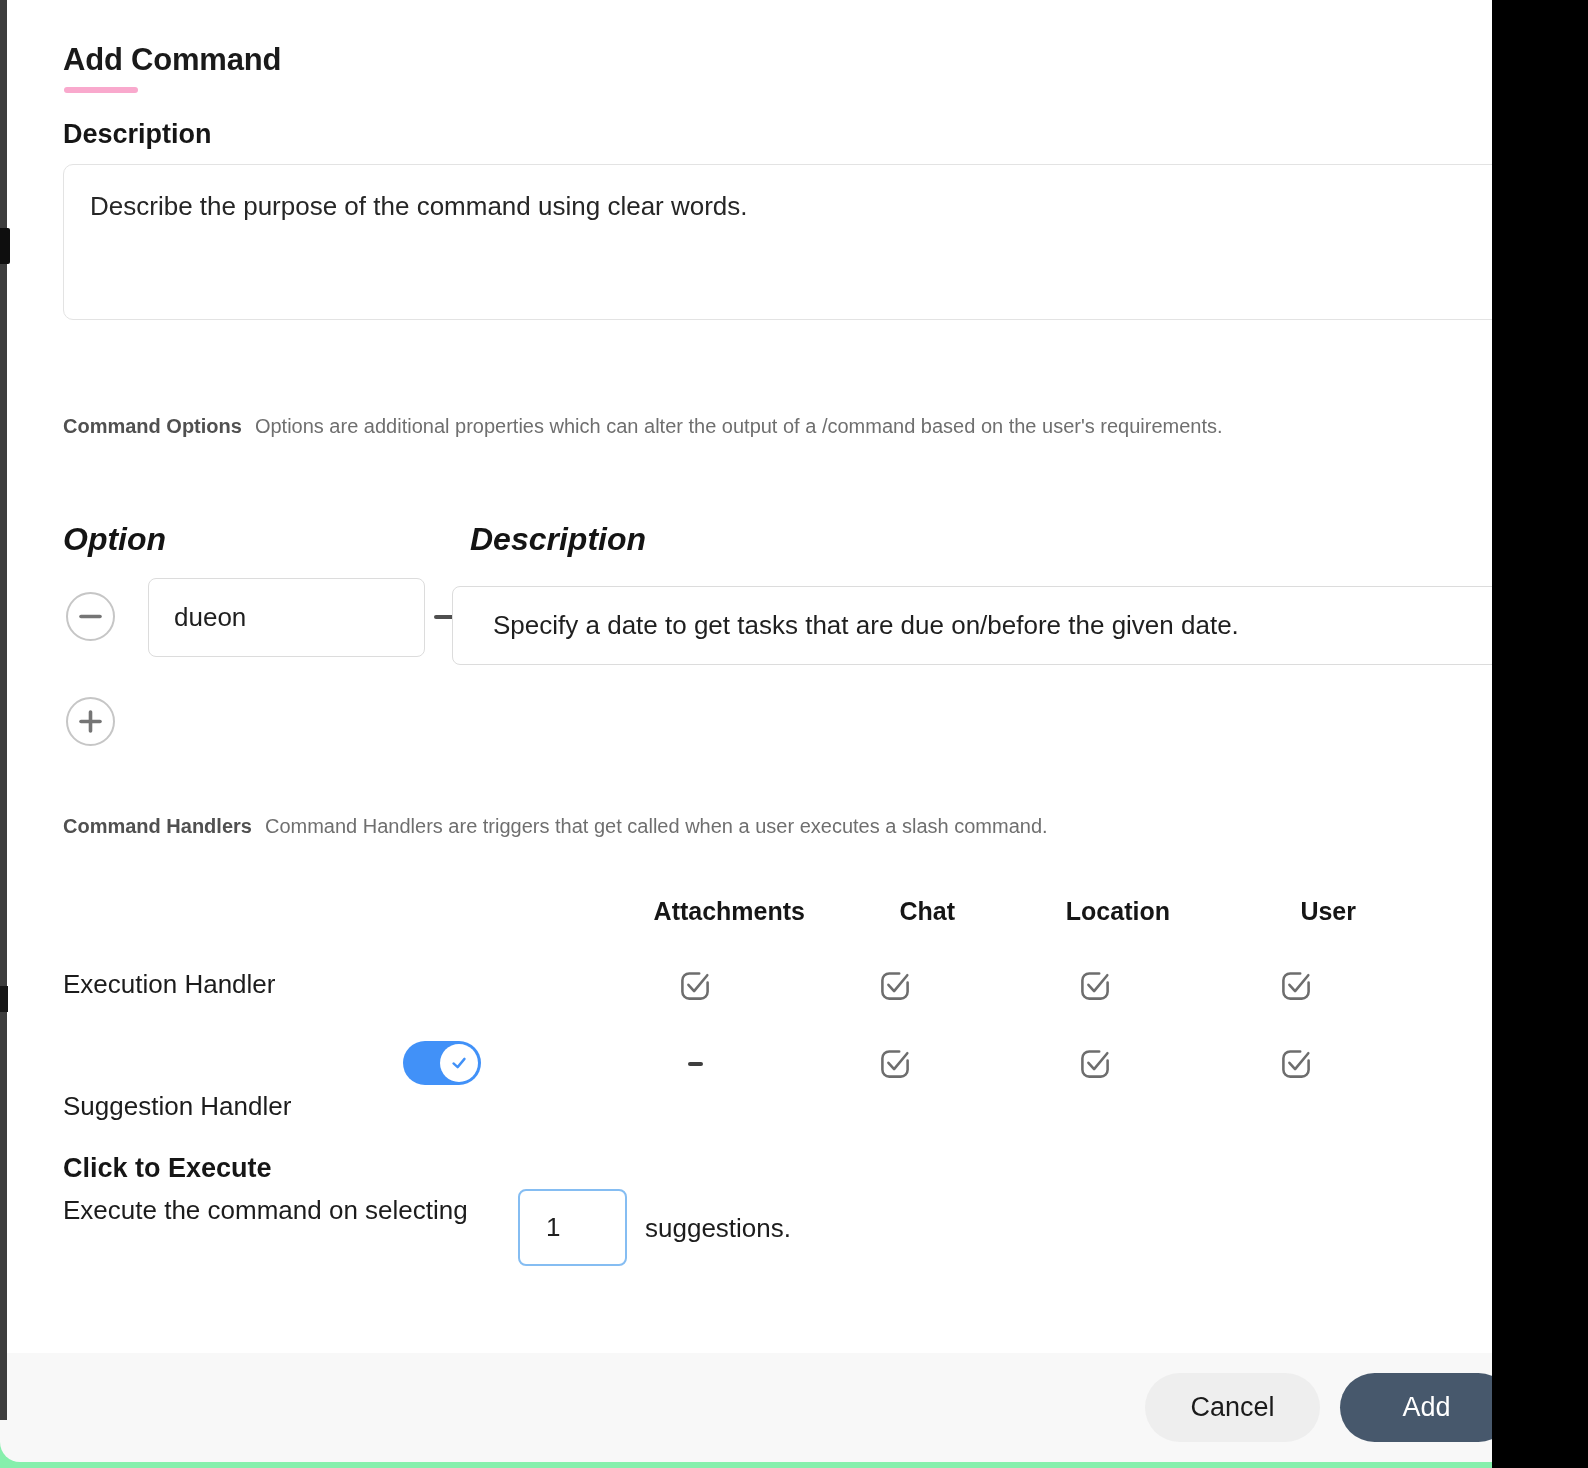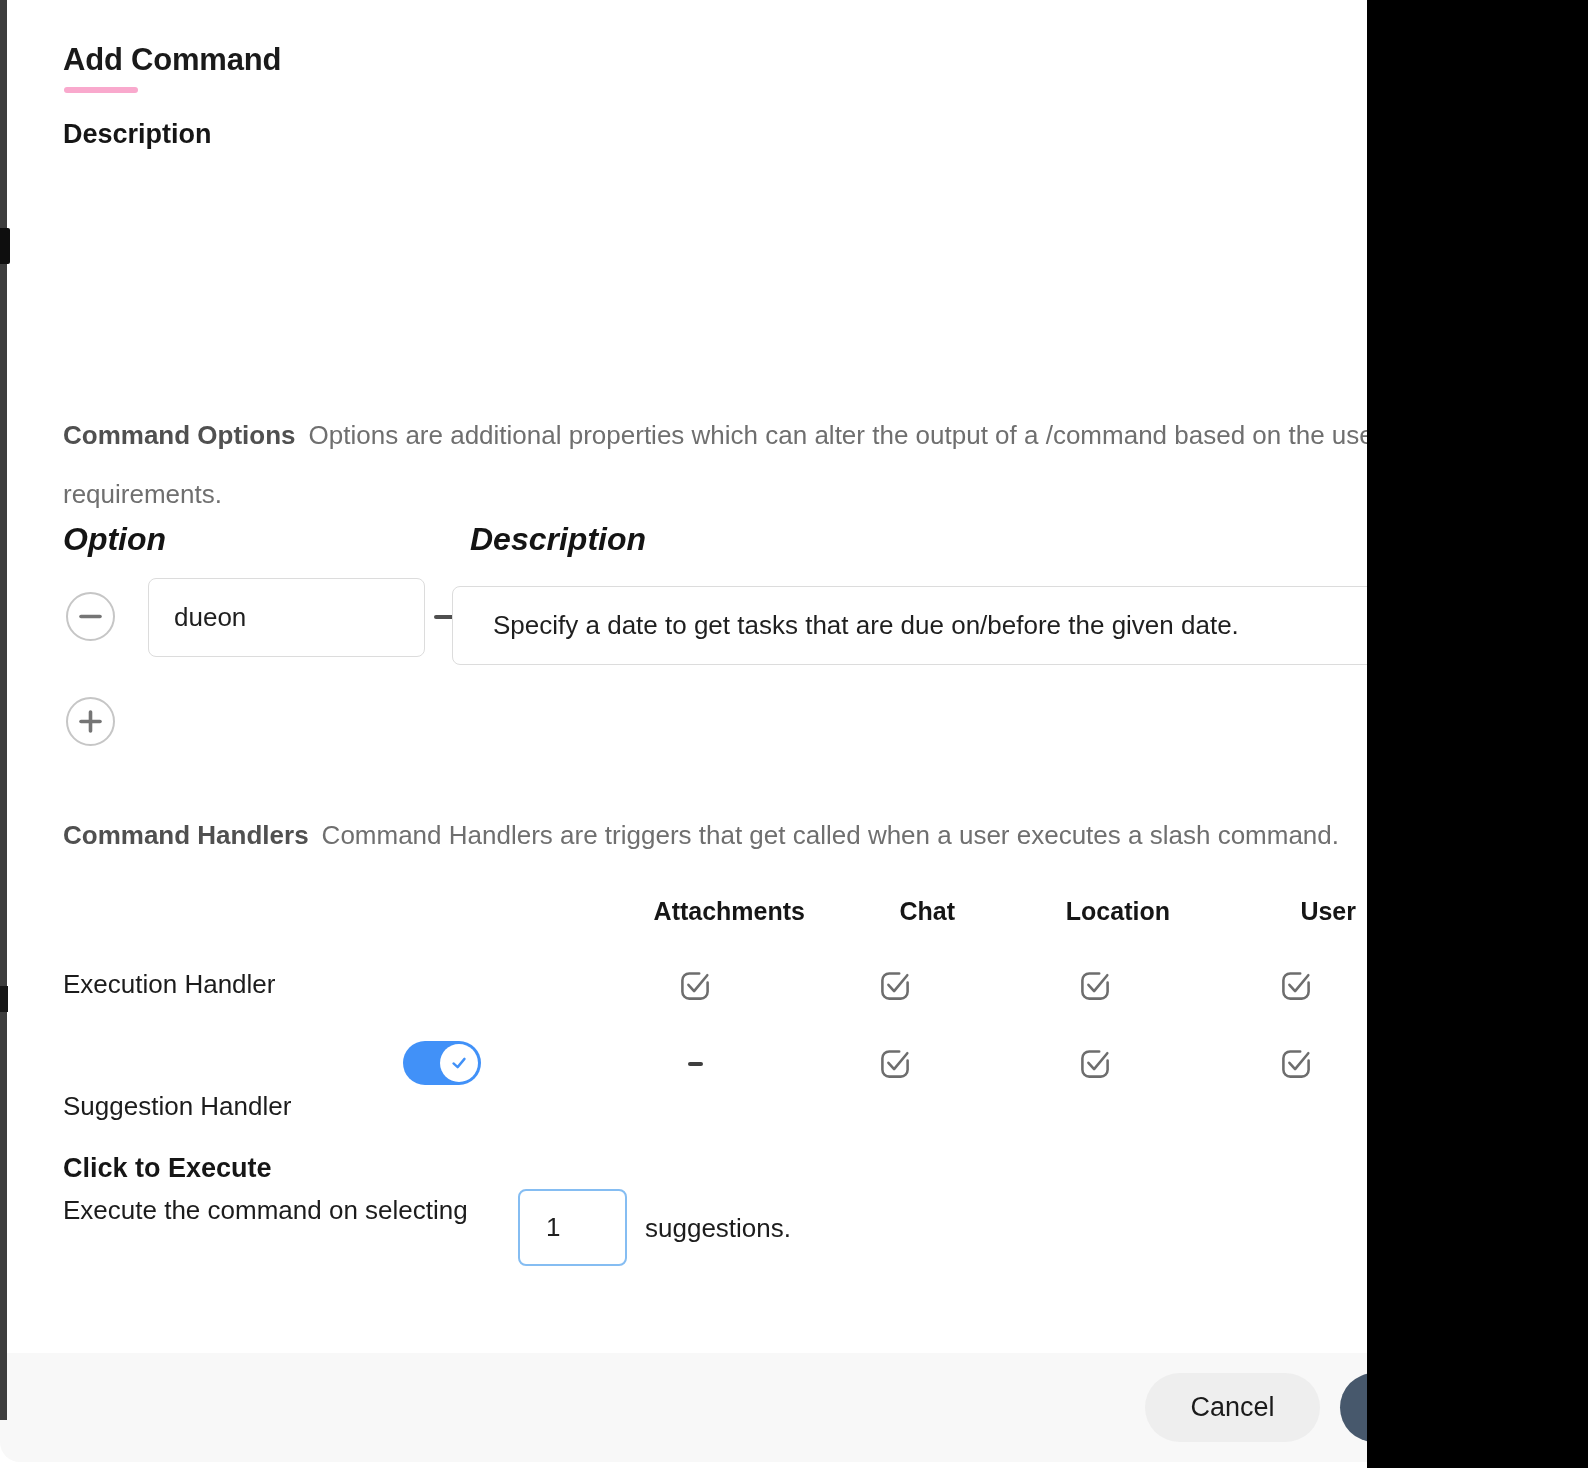--- a/index.html
+++ b/index.html
@@ -1,35 +1,35 @@
 <!DOCTYPE html>
 <html><head>
 <meta charset="utf-8">
 <style>
   html,body{margin:0;padding:0;background:#000;}
   *{box-sizing:border-box;font-family:"Liberation Sans",sans-serif;}
-  #page{position:relative;width:1367px;height:1468px;background:#ffffff;overflow:hidden;}
+  #page{position:relative;width:1492px;height:1468px;background:#86efac;overflow:hidden;}
   
   .footer-bar{position:absolute;left:0;top:1352px;width:1588px;height:110px;background:#f8f8f8;
     border-top:1px solid #ececec;border-radius:0 0 20px 20px;}
   .modal-body{position:absolute;left:7px;top:0;width:1581px;height:1353px;background:#ffffff;}
   .side-strip{position:absolute;left:0;top:0;width:7px;height:1420px;background:#3d3d3d;}
   .notch1{position:absolute;left:0;top:228px;width:10px;height:36px;background:#0e0e0e;border-radius:0 2px 2px 0;}
   .notch2{position:absolute;left:0;top:986px;width:8px;height:26px;background:#161616;}
   
   .sb-track{position:absolute;left:1577px;top:0;width:11px;height:1352px;background:#f1f1f1;}
   .sb-thumb{position:absolute;left:1578px;top:398px;width:9px;height:943px;background:#a5a5a5;border-radius:5px;}
   
   .page-title{position:absolute;left:63px;top:42px;font-size:31px;font-weight:700;color:#1a1a1a;letter-spacing:-0.2px;}
   .pink-bar{position:absolute;left:64px;top:87px;width:74px;height:6px;border-radius:3px;background:#f9a9cd;}
   .field-label{position:absolute;font-size:27px;font-weight:700;color:#161616;}
   .desc-area{position:absolute;left:63px;top:164px;width:1455px;height:156px;border:1.5px solid #e3e3e3;
     border-radius:10px;background:#fff;padding:24px 26px;font-size:26px;color:#262626;line-height:34px;
     resize:none;outline:none;}
-  .section-head{position:absolute;left:63px;width:1420px;font-size:26px;line-height:59px;color:#6f6f6f;}
+  .section-head{position:absolute;left:63px;width:1420px;font-size:20px;line-height:41px;color:#6f6f6f;}
   .section-head b{color:#505050;font-weight:700;margin-right:13px;}
   .col-label{position:absolute;font-size:32px;font-weight:700;color:#141414;font-style:italic;}
   .circle-btn{position:absolute;width:49px;height:49px;border-radius:50%;border:2px solid #c6c6c6;background:#fff;
     display:flex;align-items:center;justify-content:center;padding:0;cursor:pointer;}
   .opt-input{position:absolute;height:79px;border:1.5px solid #dcdcdc;border-radius:8px;background:#fff;
     font-size:26px;color:#1f1f1f;outline:none;}
   .row-dash{position:absolute;left:434px;top:615px;width:22px;height:4px;background:#4f4f4f;border-radius:2px;}
   .tbl-header{position:absolute;top:897px;font-size:25px;font-weight:700;color:#161616;text-align:right;}
   .row-label{position:absolute;font-size:26px;color:#1c1c1c;}
   .chk{position:absolute;width:36px;height:36px;}
@@ -56,20 +56,21 @@
   <div class="notch1"></div>
   <div class="notch2"></div>
 
   <div class="sb-track"></div>
   <div class="sb-thumb"></div>
 
   <div class="page-title">Add Command</div>
   <div class="pink-bar"></div>
 
   <div class="field-label" style="left:63px;top:119px;">Description</div>
+  <textarea class="desc-area" style="">Describe the purpose of the command using clear words.</textarea>
 
   <div class="section-head" style="top:406px;">
     <b>Command Options</b><span>Options are additional properties which can alter the output of a /command based on the user's requirements.</span>
   </div>
 
   <div class="col-label" style="left:63px;top:521px;">Option</div>
   <div class="col-label" style="left:470px;top:521px;">Description</div>
 
   <button class="circle-btn" style="left:66px;top:592px;">
     <svg width="45" height="45" viewBox="0 0 45 45">

